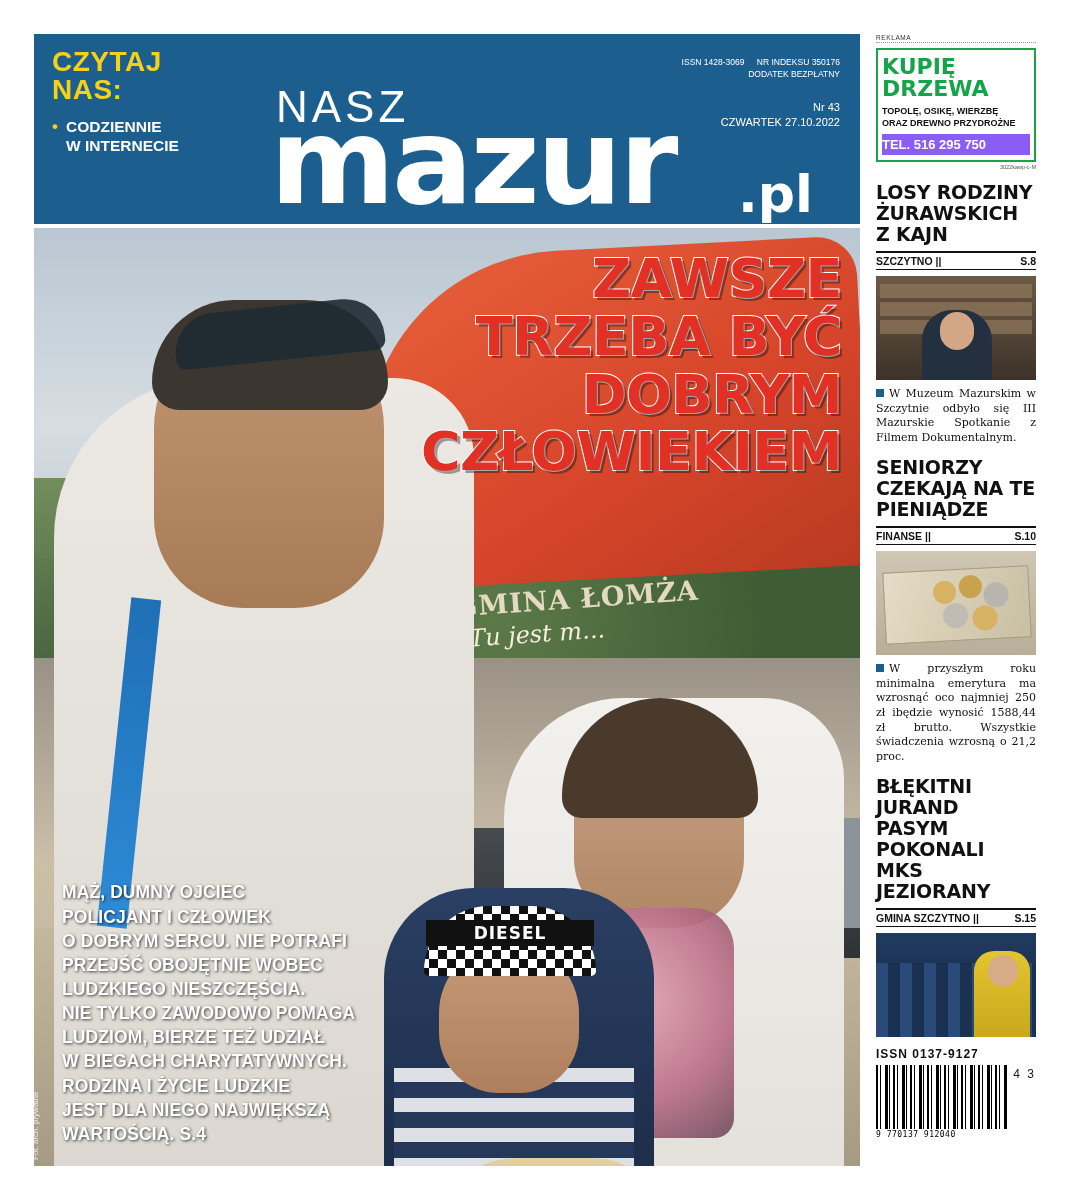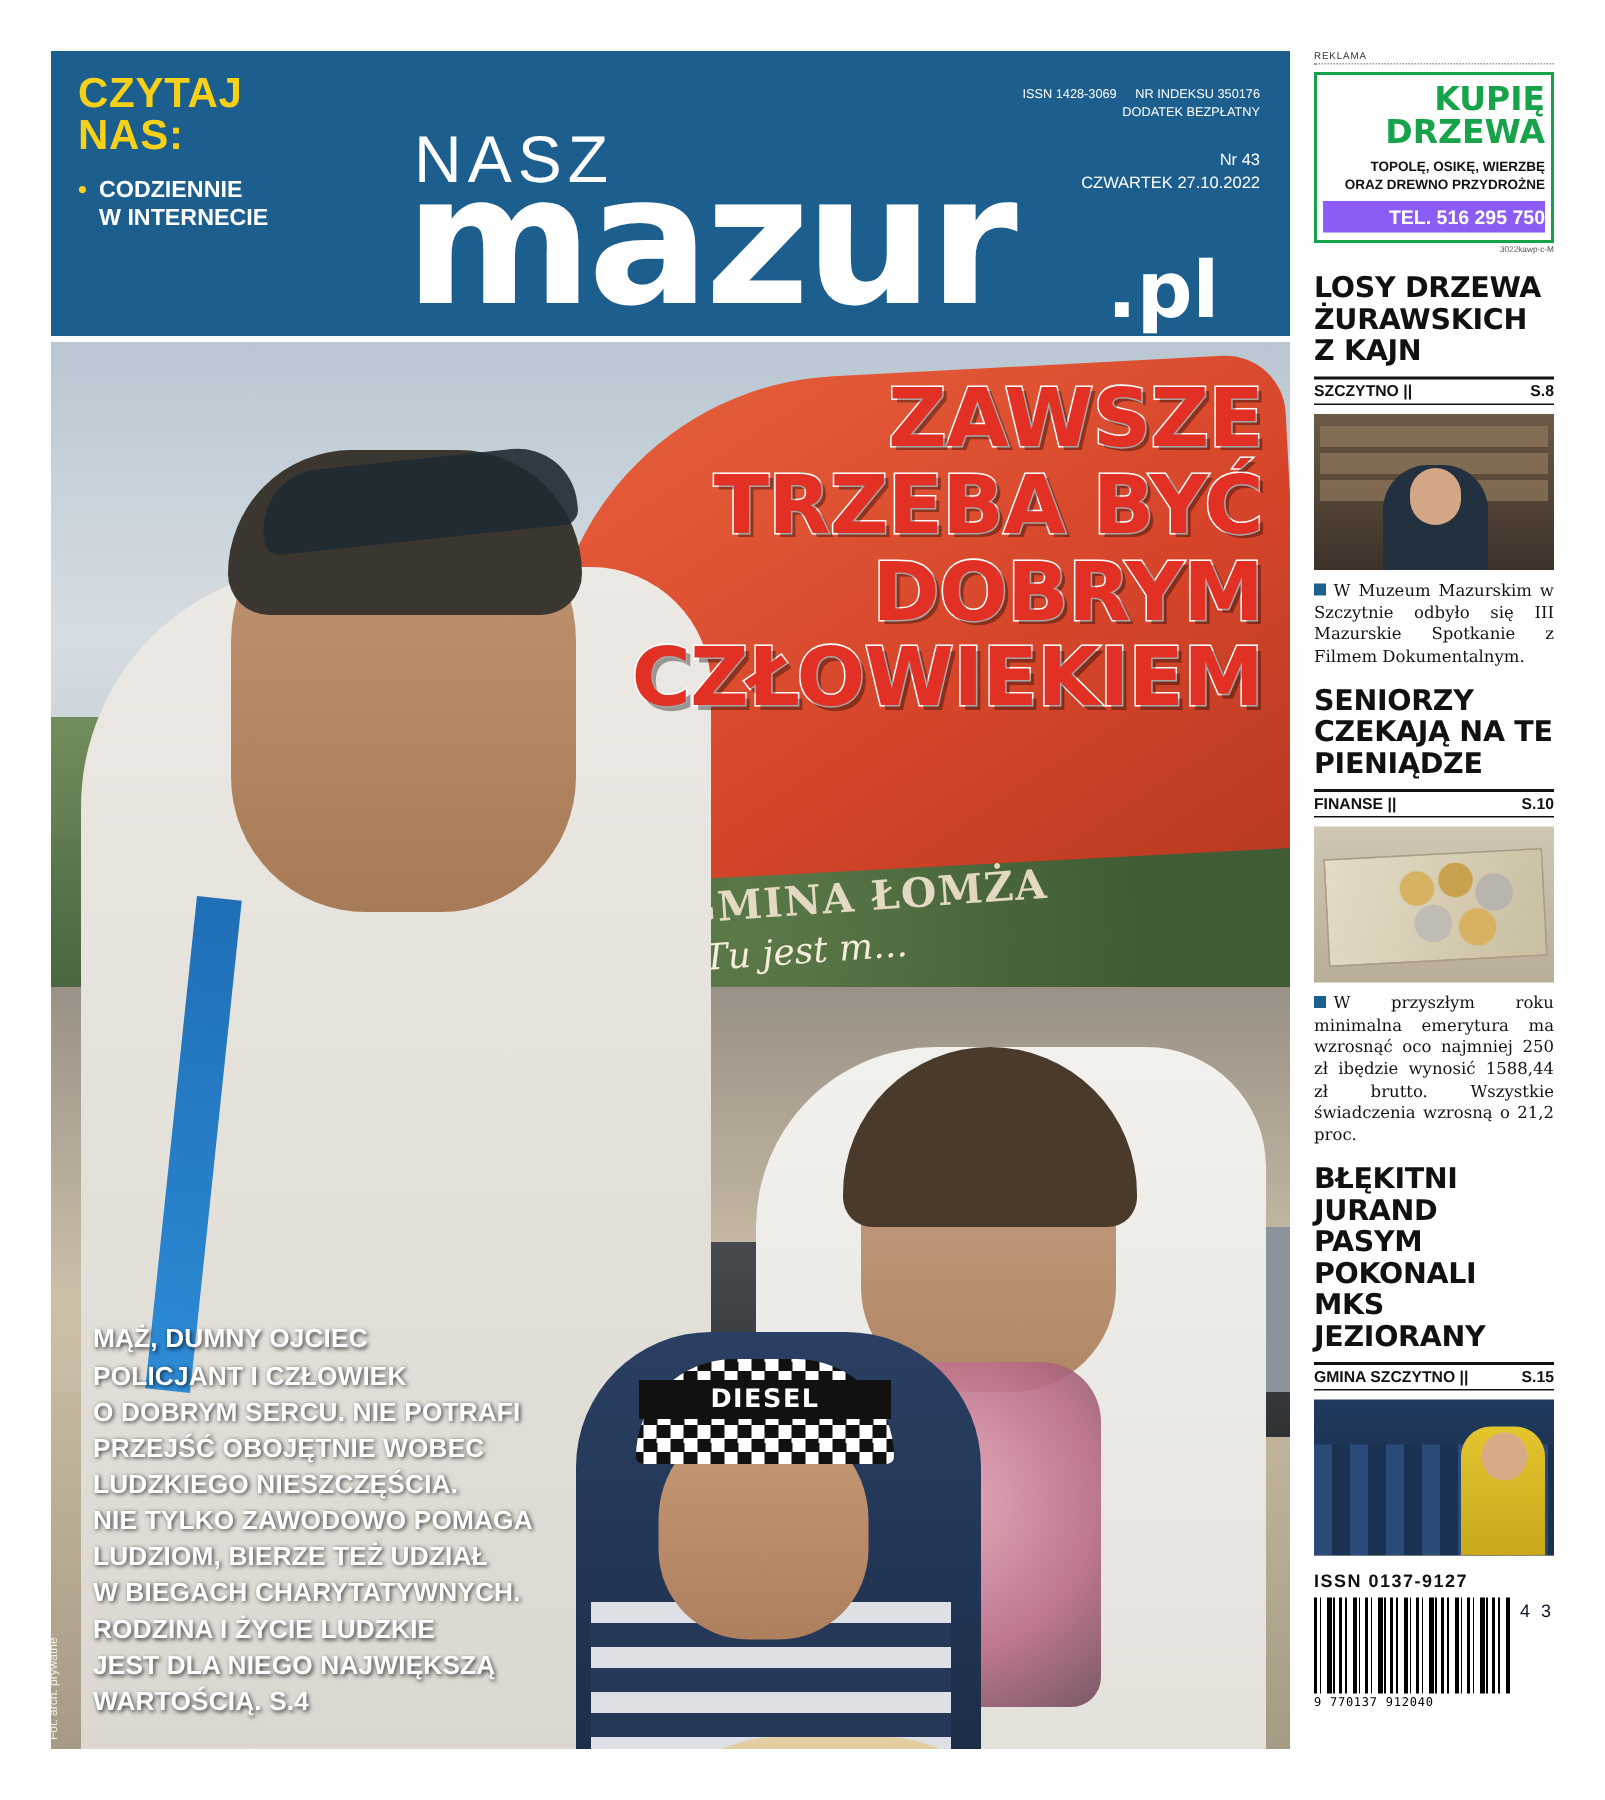--- a/index.html
+++ b/index.html
@@ -381,21 +381,21 @@
     font-size: 6.5px;
     letter-spacing: 0.6px;
     color: #333;
     border-bottom: 1px dotted #999;
     padding-bottom: 1px;
     margin-bottom: 5px;
   }
   .ad {
     background: #ffffff;
     border: 2px solid #16a34a;
-    text-align: right;
+    text-align: left;
     padding: 6px 4px 5px 4px;
   }
   .ad .t1 {
     color: #16a34a;
     font-size: 22px;
     font-weight: bold;
     line-height: 1.02;
     font-family: "DejaVu Sans", sans-serif;
   }
   .ad .t2 {
@@ -640,21 +640,21 @@
 
     <div class="ad">
       <div class="t1">KUPIĘ</div>
       <div class="t1">DRZEWA</div>
       <div class="t2" style="white-space:pre-line;">TOPOLĘ, OSIKĘ, WIERZBĘ
 ORAZ DREWNO PRZYDROŻNE</div>
       <div class="tel">TEL. 516 295 750</div>
     </div>
     <div class="ad-code">3022kawp-c-M</div>
 
-    <h3 style="white-space:pre-line;">LOSY DRZEWA
+    <h3 style="white-space:pre-line;">LOSY RODZINY
 ŻURAWSKICH
 Z KAJN</h3>
     <div class="kicker">
       <span>SZCZYTNO ||</span>
       <span>S.8</span>
     </div>
     <div class="thumb thumb1">
       <div class="shelf"></div>
       <div class="man2"></div>
       <div class="face"></div>

